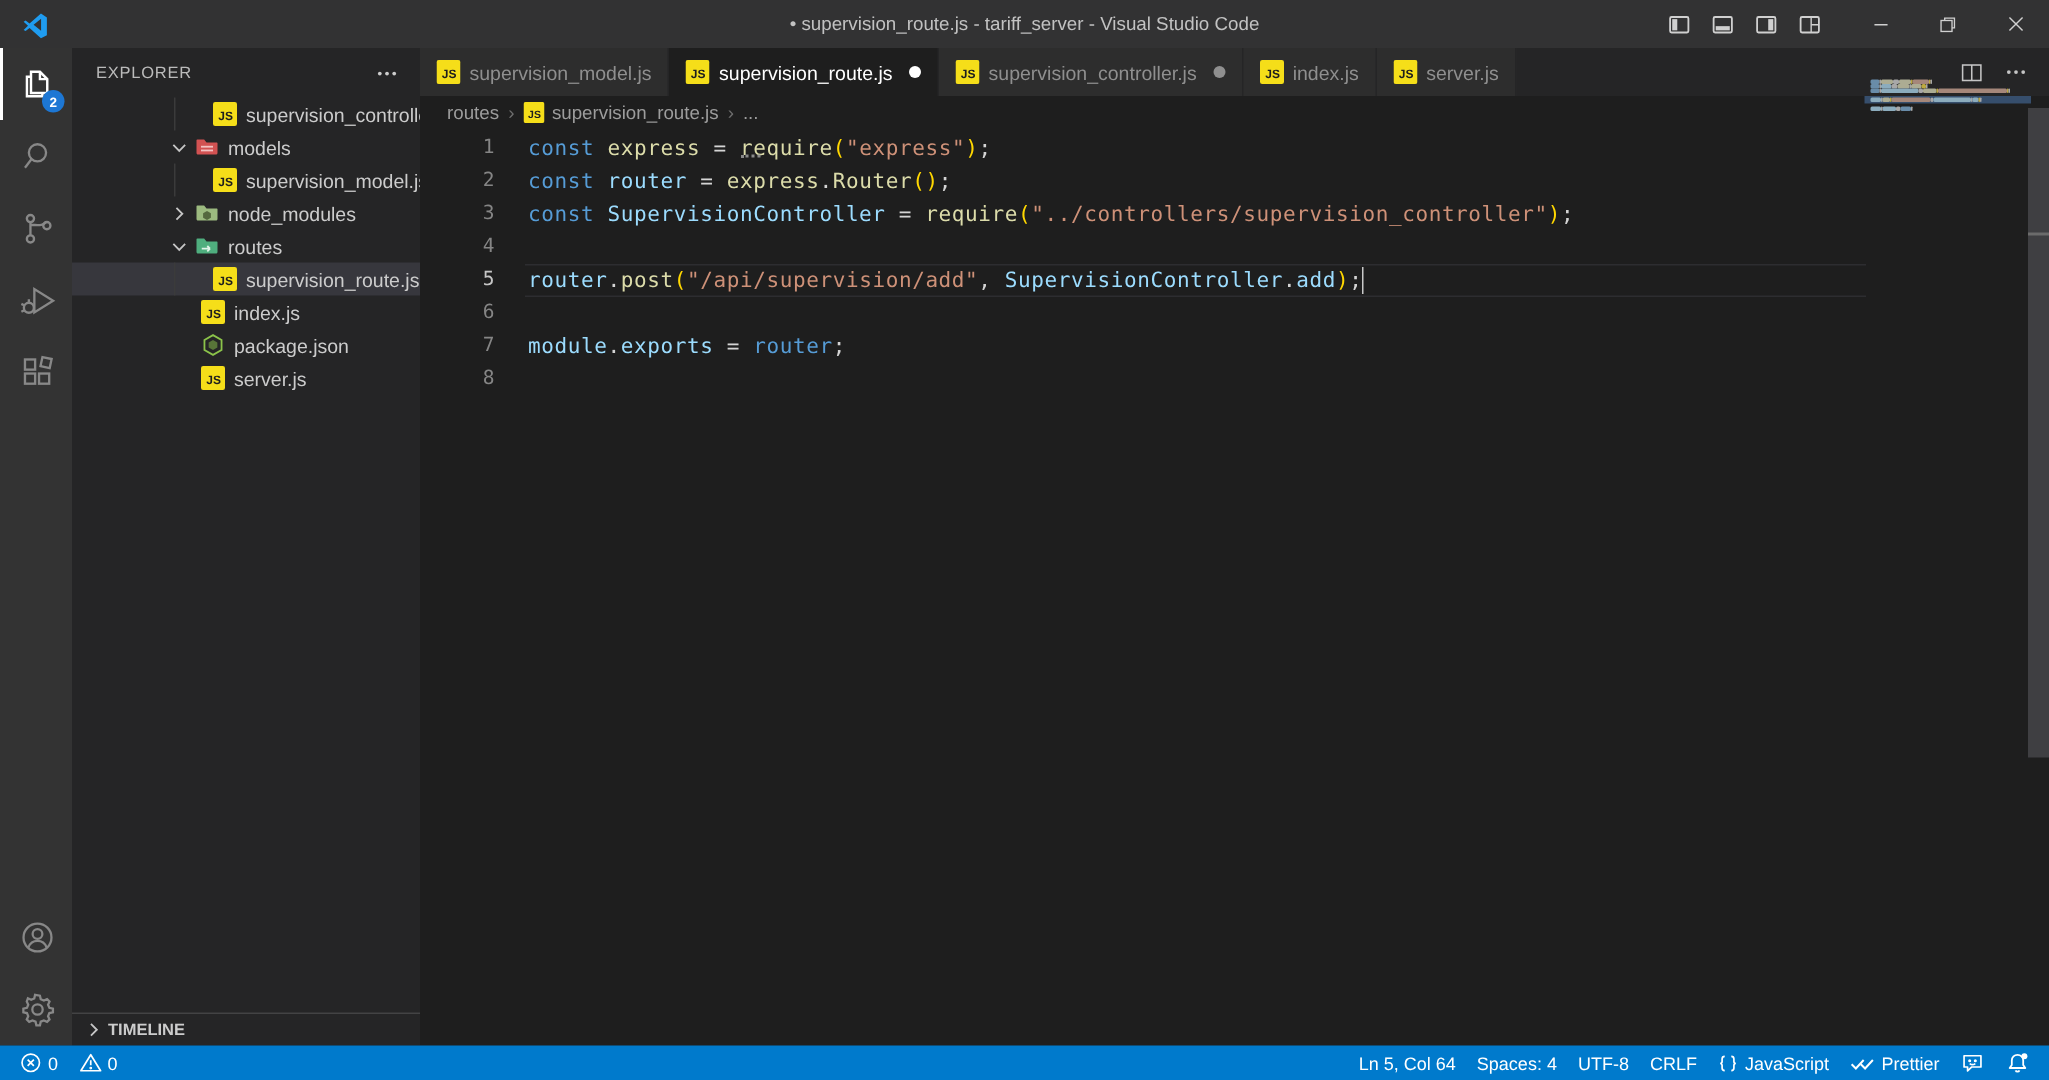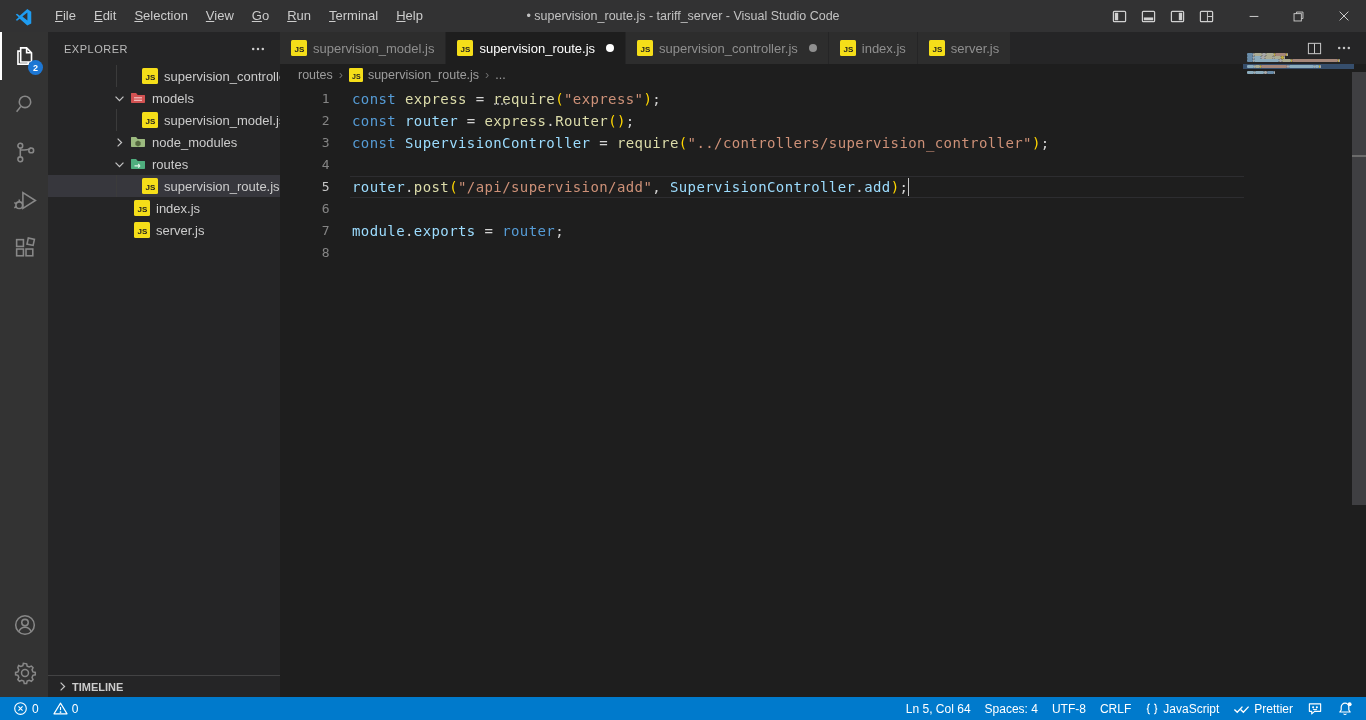--- a/index.html
+++ b/index.html
@@ -80,30 +80,20 @@
 </style>
 </head>
 <body>
 
 <div class="titlebar">
   <div class="logo ic">
       <svg width="19" height="19" viewBox="0 0 24 24">
         <path d="M16.8 2.5 7.2 11 3.9 8.5l-1.7.9 3.7 3.5-3.7 3.5 1.7.9 3.3-2.5 9.6 8.5 5-2.4v-15zM16.9 7v10L10.6 12z" fill="#1f9cf0"></path>
       </svg>
     </div>
-  <div class="menubar" id="menubar">
-      <div class="menu-item">File</div>
-      <div class="menu-item">Edit</div>
-      <div class="menu-item">Selection</div>
-      <div class="menu-item">View</div>
-      <div class="menu-item">Go</div>
-      <div class="menu-item">Run</div>
-      <div class="menu-item">Terminal</div>
-      <div class="menu-item">Help</div>
-    </div>
   <div class="window-title">• supervision_route.js - tariff_server - Visual Studio Code</div>
   <div class="window-controls" id="wincontrols">
       <div class="wc-btn">
         <span class="ic">
           <svg width="15" height="15" viewBox="0 0 16 16">
             <rect x="1.5" y="2.5" width="13" height="11" rx="1" fill="none" stroke="currentColor" stroke-width="1.3"></rect>
             <rect x="3" y="4" width="3.6" height="8" fill="currentColor"></rect>
           </svg>
         </span>
       </div>
@@ -313,20 +303,29 @@
           <span class="lbl">supervision_route.js</span>
         </div>
         <div class="tree-row rootfile">
           <span class="ficon ic">
             <svg width="16" height="16" viewBox="0 0 16 16">
               <rect width="16" height="16" rx="1.5" fill="#f5de19"></rect>
               <text x="8.4" y="12.3" text-anchor="middle" font-size="8" font-weight="bold" font-family="Liberation Sans, sans-serif" fill="#1e1e1e">JS</text>
             </svg>
           </span>
           <span class="lbl">index.js</span>
+        </div>
+        <div class="tree-row rootfile">
+          <span class="ficon ic">
+            <svg width="16" height="16" viewBox="0 0 16 16">
+              <path d="M8 1.4 13.7 4.7v6.6L8 14.6 2.3 11.3V4.7z" fill="none" stroke="#8bc34a" stroke-width="1.2"></path>
+              <path d="M8 4.7 10.9 6.4v3.2L8 11.3 5.1 9.6V6.4z" fill="#8bc34a" opacity=".5"></path>
+            </svg>
+          </span>
+          <span class="lbl">package.json</span>
         </div>
         <div class="tree-row rootfile">
           <span class="ficon ic">
             <svg width="16" height="16" viewBox="0 0 16 16">
               <rect width="16" height="16" rx="1.5" fill="#f5de19"></rect>
               <text x="8.4" y="12.3" text-anchor="middle" font-size="8" font-weight="bold" font-family="Liberation Sans, sans-serif" fill="#1e1e1e">JS</text>
             </svg>
           </span>
           <span class="lbl">server.js</span>
         </div>

